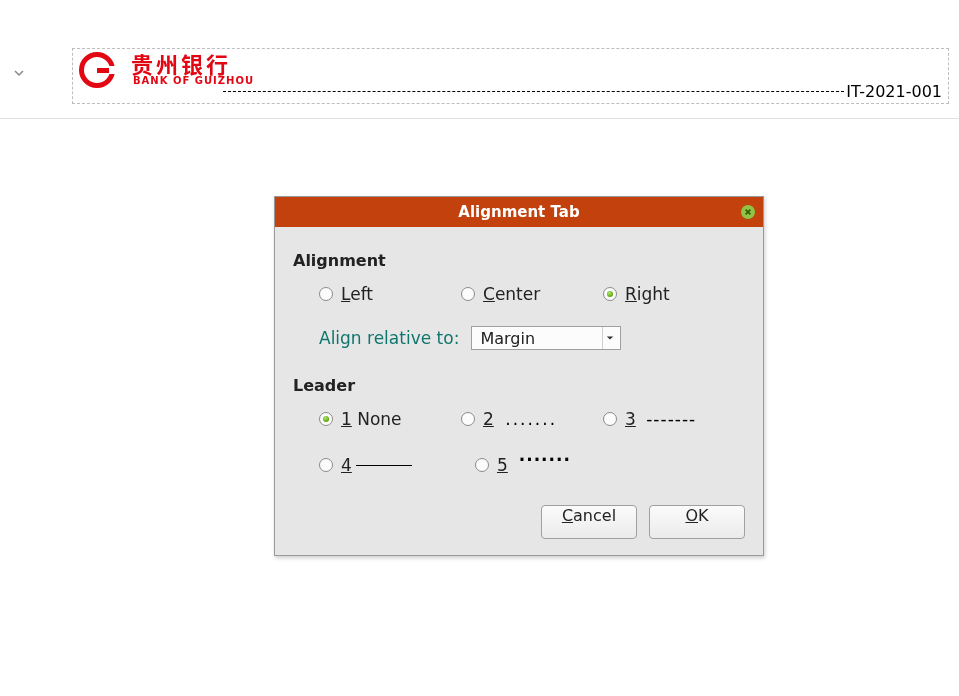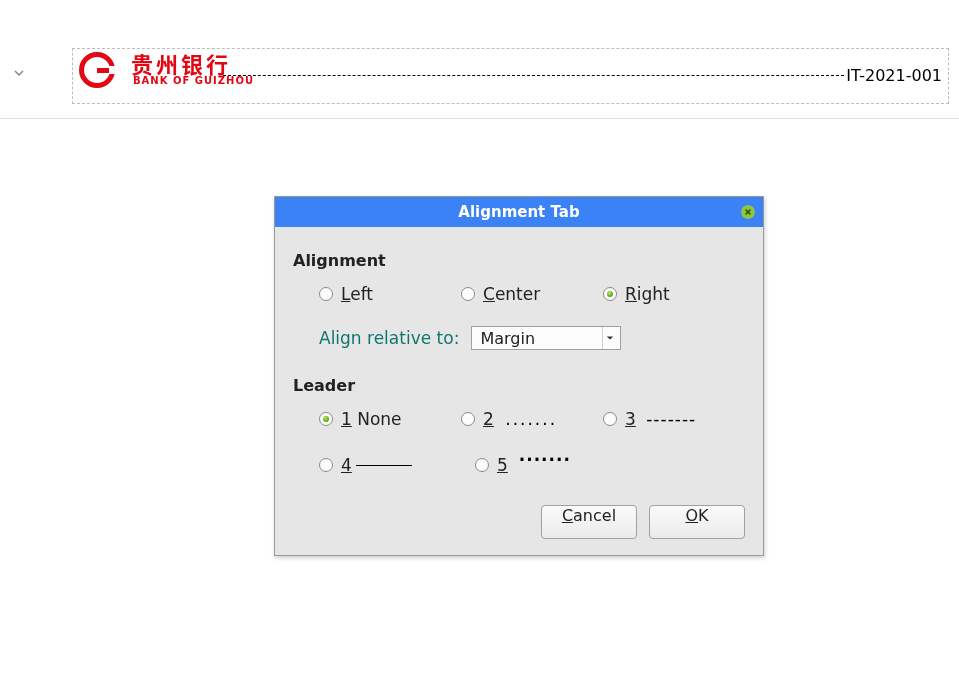--- a/index.html
+++ b/index.html
@@ -10,21 +10,21 @@
   .header-block {
     position: relative;
     margin-left: 72px;
     margin-right: 10px;
     height: 56px;
     border: 1px dashed #bdbdbd;
     background: #fff;
   }
   .header-divider { position: absolute; left: 0; right: 0; top: 118px; height: 0; border-top: 1px solid #e0e0e0; }
   .header-content {
-    position: absolute; left: 150px; right: 6px; bottom: 18px; display: flex; align-items: baseline;
+    position: absolute; left: 150px; right: 6px; bottom: 2px; display: flex; align-items: baseline;
   }
   .leader-line {
     flex: 1; border-top: 1px dashed #000; height: 0; align-self: center; margin-right: 2px;
   }
   .docnum { font-size: 16px; color: #000; white-space: nowrap; }
 
   .logo-wrap { position: absolute; left: 6px; top: 3px; display: flex; align-items: flex-start; gap: 16px; }
   .logo-g {
     width: 36px; height: 36px; position: relative;
   }
@@ -60,21 +60,21 @@
   
   .dialog {
     position: absolute;
     left: 274px; top: 196px;
     width: 490px;
     background: #e6e6e6;
     border: 1px solid #9a9a9a;
     box-shadow: 1px 2px 4px rgba(0,0,0,0.2);
   }
   .titlebar {
-    height: 30px; background: #3b82f6; color: #fff;
+    height: 30px; background: #c2410c; color: #fff;
     display: flex; align-items: center; justify-content: center;
     font-weight: 700; font-size: 15px; position: relative;
   }
   .titlebar .close {
     position: absolute; right: 8px; top: 50%; transform: translateY(-50%);
     width: 14px; height: 14px; border-radius: 50%;
     background: #8fc544; display: flex; align-items: center; justify-content: center;
     cursor: pointer;
   }
   .titlebar .close svg { width: 8px; height: 8px; color: #355c00; }

